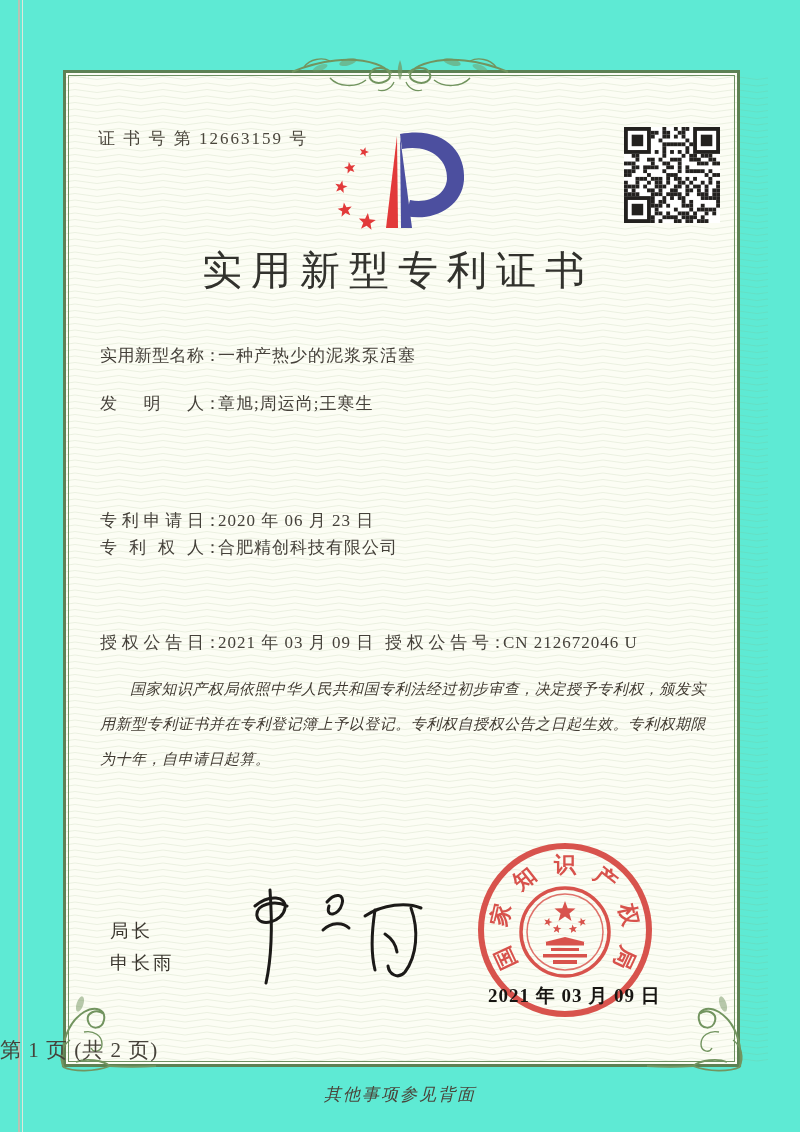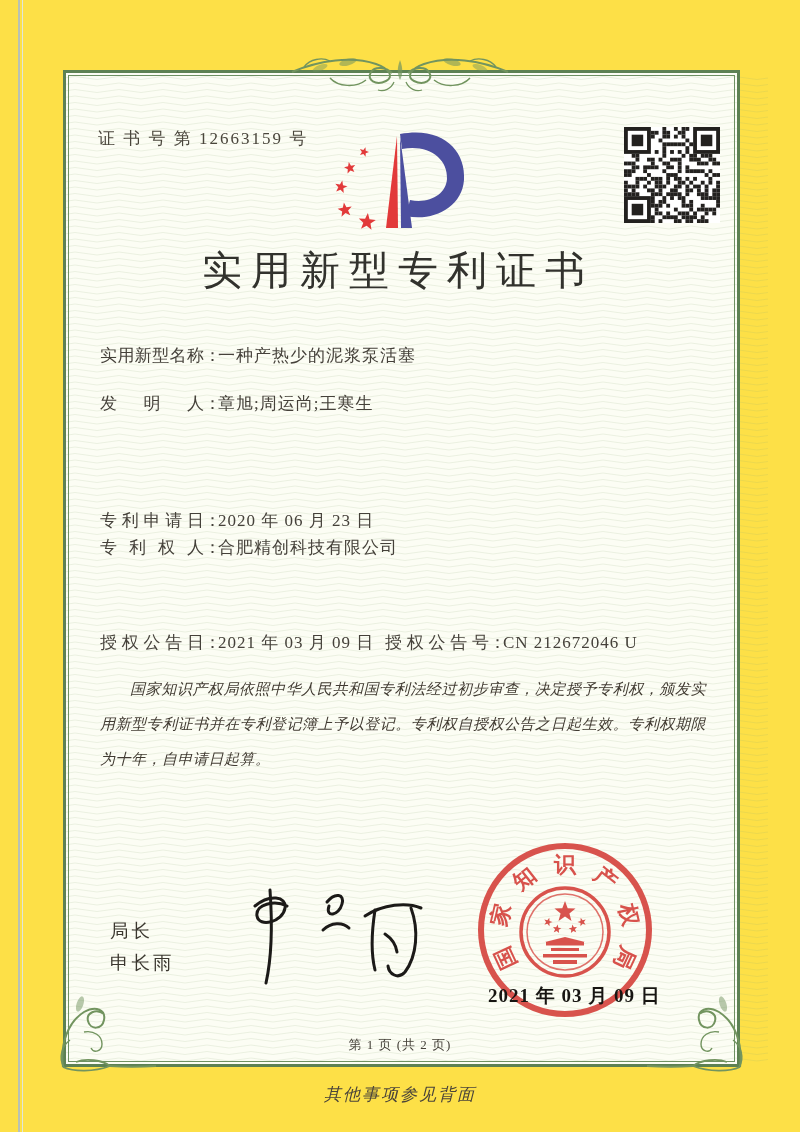--- a/index.html
+++ b/index.html
@@ -1,16 +1,16 @@
 <!DOCTYPE html>
 <html><head>
 <meta charset="utf-8">
 <style>
   html,body{margin:0;padding:0;background:#ffffff;}
-  #page{position:relative;width:800px;height:1132px;background:#fde047;overflow:hidden;
+  #page{position:relative;width:800px;height:1132px;background:#5eead4;overflow:hidden;
         font-family:"Liberation Serif","DejaVu Serif",serif;color:#3c382f;}
   
   .scan-edge{position:absolute;left:18px;top:0;width:2px;height:1132px;background:#b9c2b4;}
   .scan-edge2{position:absolute;left:22px;top:0;width:1px;height:1132px;background:#e0e6da;}
 
   
   .inner-tint{position:absolute;left:66px;top:73px;width:671px;height:991px;background:#fcfdf4;}
 
   
   .border-outer{position:absolute;left:63px;top:70px;width:671px;height:991px;
@@ -31,21 +31,21 @@
   .field-value{display:inline-block;vertical-align:top;letter-spacing:1px;}
   .wrapval{white-space:normal;width:478px;}
   .pair2{position:absolute;left:285px;top:0;}
 
   .body-para{position:absolute;left:100px;width:606px;font-size:15px;line-height:35px;
              color:#403a31;font-style:italic;letter-spacing:0.5px;text-align:justify;}
   .indent{text-indent:2em;}
 
   .official{left:110px;font-size:18.5px;color:#3b372f;letter-spacing:3px;}
 
-  .page-no{left:0;top:1036px;width:800px;text-align:center;font-size:13px;color:#46423a;letter-spacing:1px;}
+  .page-no{left:0;top:1036px;width:800px;font-size:21px;color:#46423a;letter-spacing:1px;}
   .back-note{left:0;top:1083px;width:800px;text-align:center;font-size:17px;color:#4a443a;
              font-style:italic;letter-spacing:2px;}
 
   .seal-date{left:488px;top:983px;font-size:19px;color:#171512;font-weight:bold;letter-spacing:1px;}
 </style>
 </head>
 <body>
 
 <div id="page">
 

